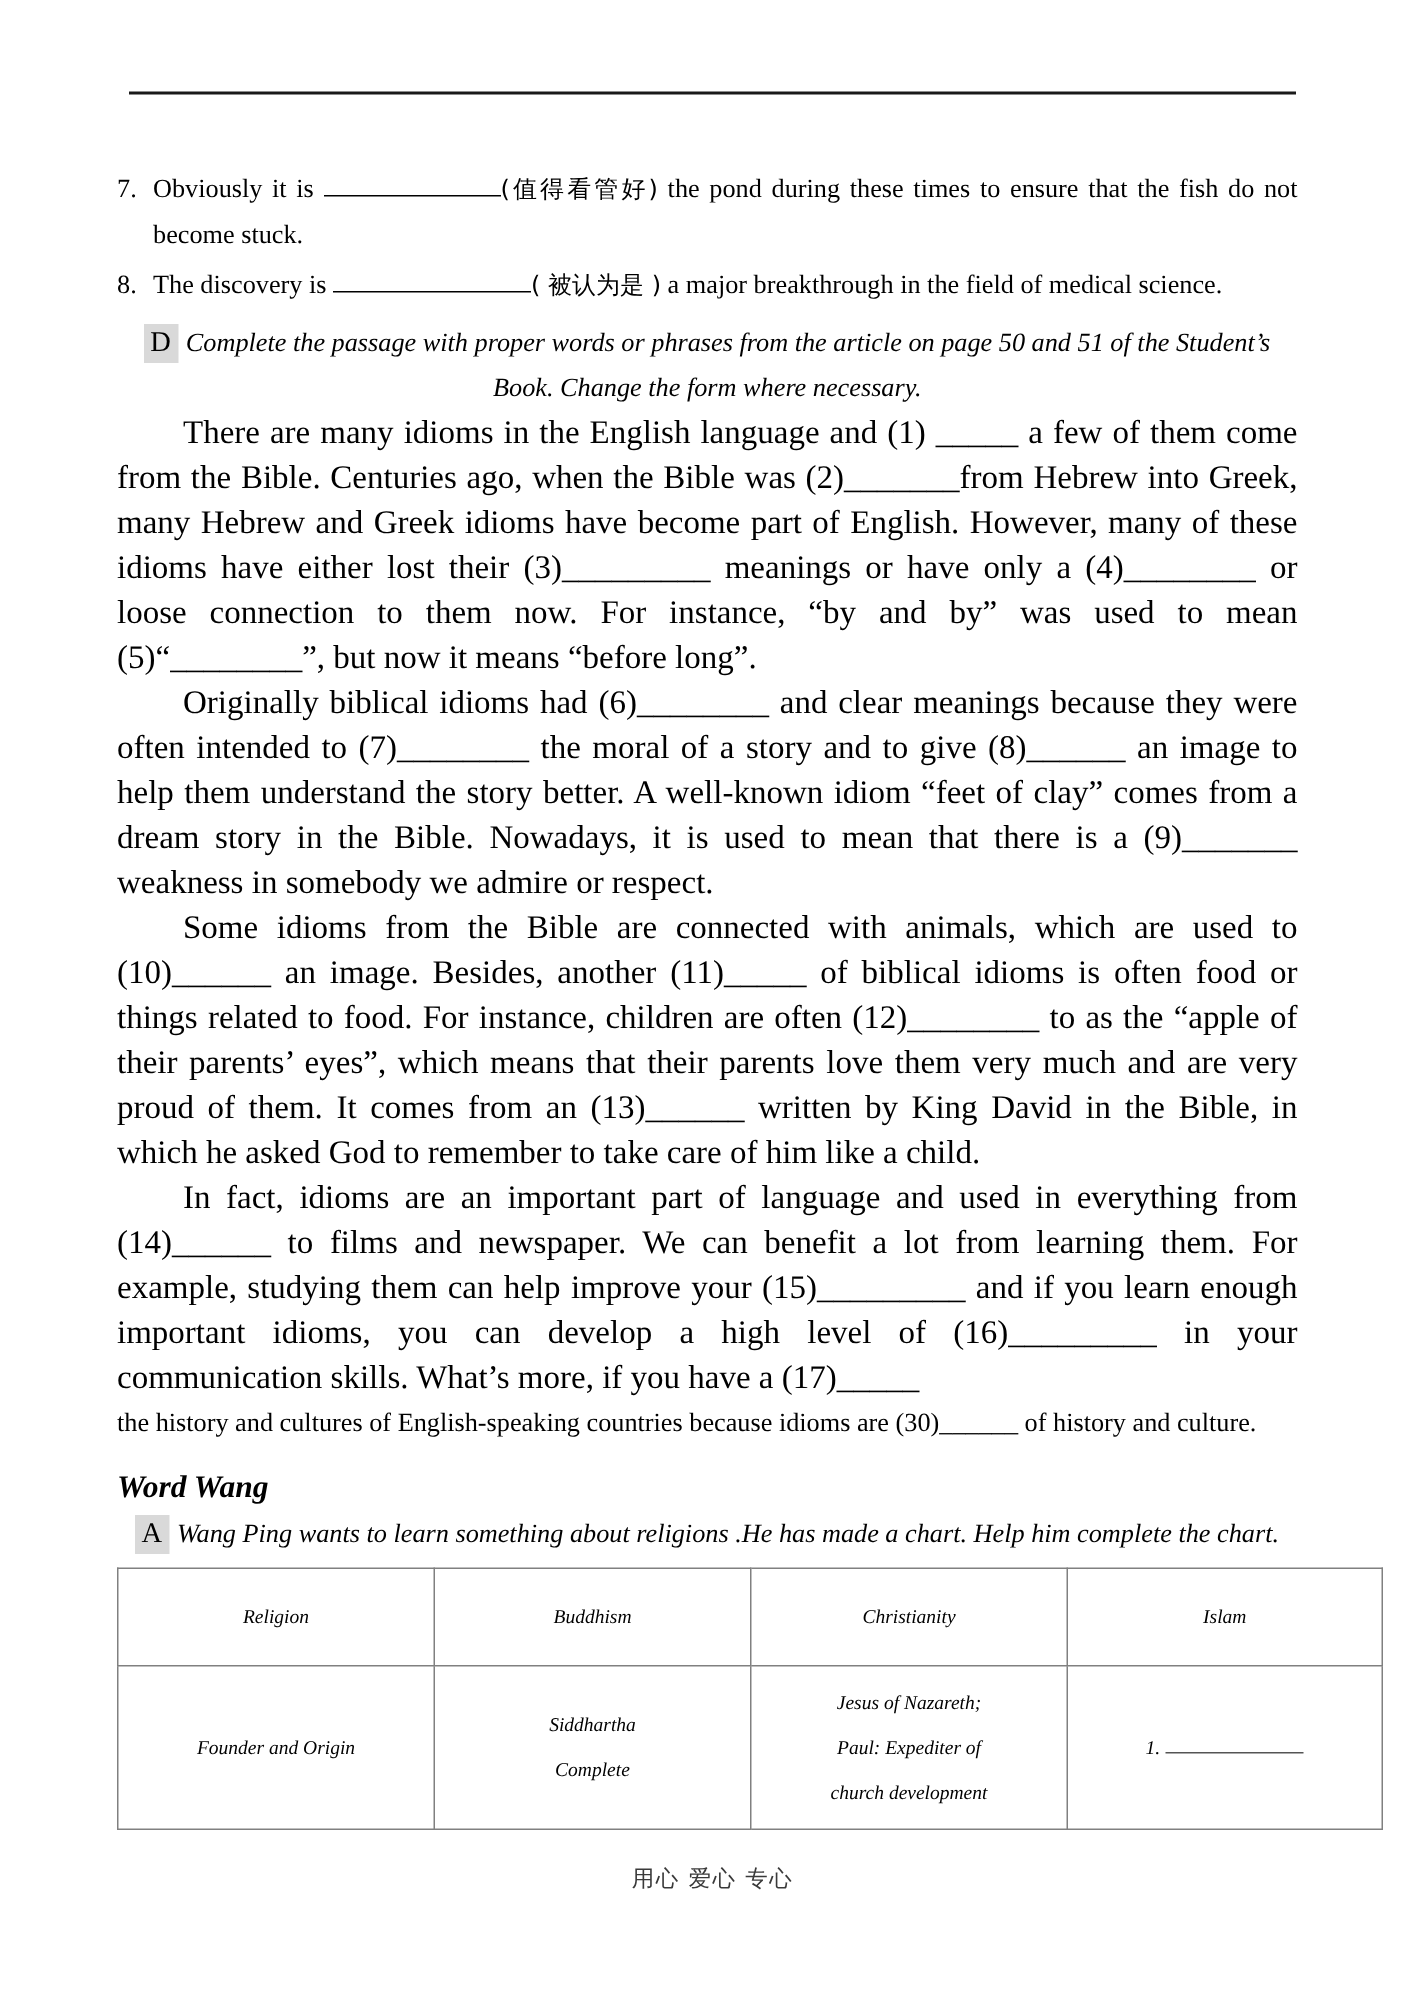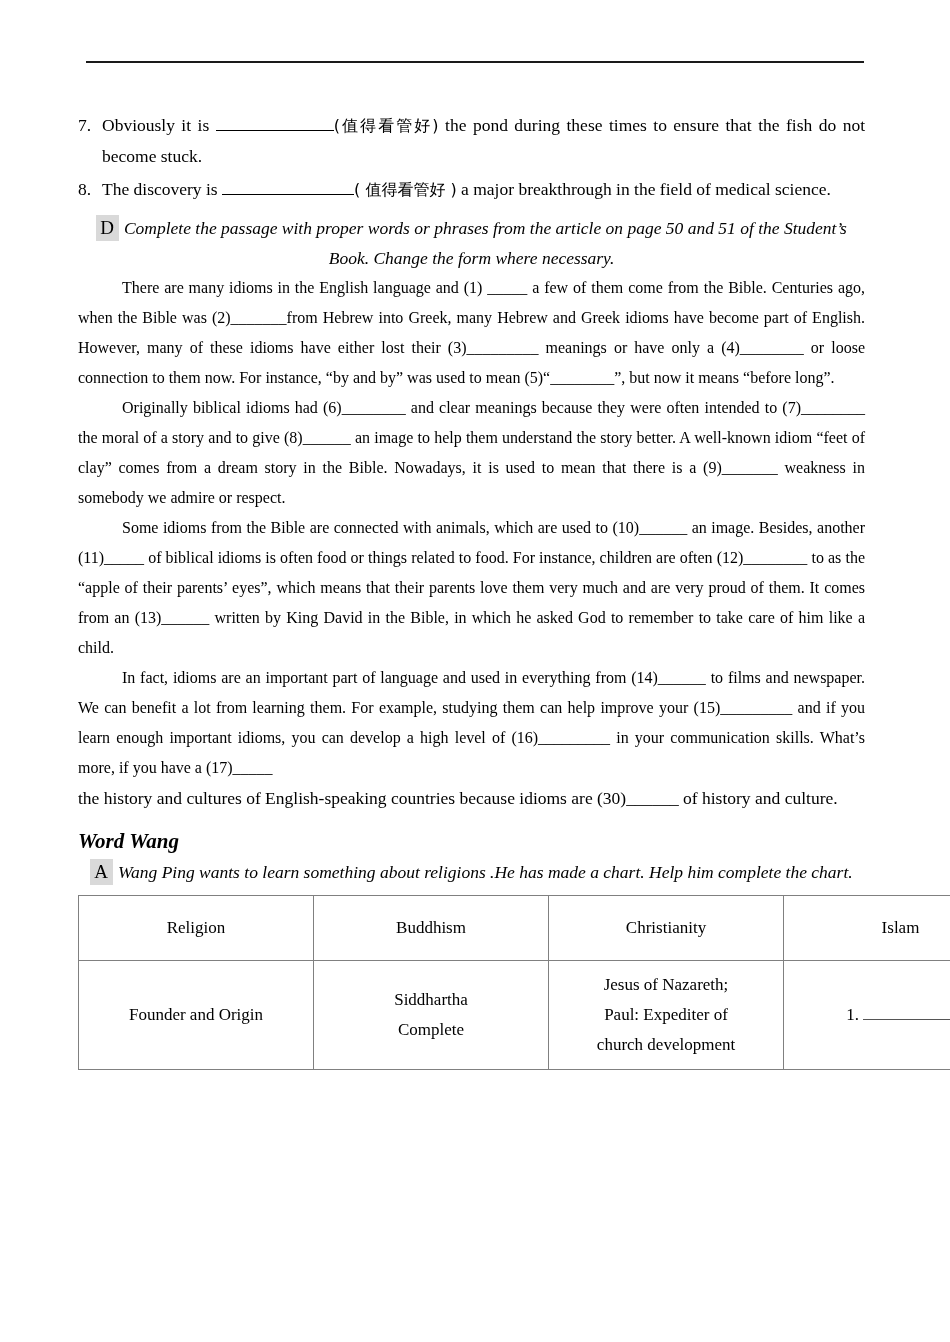--- a/index.html
+++ b/index.html
@@ -71,21 +71,21 @@
     font-style: normal;
     font-size: 19px;
     padding: 0 5px 0 4px;
     margin-right: 5px;
     line-height: 26px;
     vertical-align: baseline;
   }
 
   
   .para {
-    font-size: 16px;
+    font-size: 22px;
     line-height: 30px;
     margin: 0;
     text-align: justify;
     text-justify: inter-word;
     text-indent: 44px;
   }
   .para-left {
     font-size: 17.5px;
     line-height: 30px;
     margin: 0;
@@ -106,23 +106,24 @@
   table.chart {
     border-collapse: collapse;
     width: 775px;
     margin-top: 8px;
     table-layout: fixed;
   }
   table.chart td {
     border: 1px solid #808080;
     text-align: center;
     vertical-align: middle;
-    font-size: 17px;
-    line-height: 30px;
-    padding: 6px 20px;
+    font-size: 13px;
+    line-height: 30px;
+    padding: 6px 8px;
+    font-style: italic;
   }
   table.chart tr.head td { height: 52px; }
   table.chart tr.body td { height: 96px; }
   td.c0 { width: 194px; }
   td.c1 { width: 194px; }
   td.c2 { width: 194px; }
   td.c3 { width: 193px; }
   .cellblank {
     display: inline-block;
     border-bottom: 1px solid #555;
@@ -152,21 +153,21 @@
 
   <div class="header-rule"></div>
 
   <div class="content">
 
     <p class="numbered-item">
       <span class="num">7.</span><span>Obviously it is </span><span class="blank" style="width:118px"></span><span class="cn">(值得看管好)</span><span> the pond during these times to ensure that the fish do not become stuck.</span>
     </p>
 
     <p class="numbered-item">
-      <span class="num">8.</span><span>The discovery is </span><span class="blank" style="width:132px"></span><span class="cn">( 值得看管好 )</span><span> a major breakthrough in the field of medical science.</span>
+      <span class="num">8.</span><span>The discovery is </span><span class="blank" style="width:132px"></span><span class="cn">( 被认为是 )</span><span> a major breakthrough in the field of medical science.</span>
     </p>
 
     <p class="section-dir">
       <span class="letter-box">D</span><span>Complete the passage with proper words or phrases from the article on page 50 and 51 of the Student’s Book. Change the form where necessary.</span>
     </p>
 
     <p class="para">There are many idioms in the English language and (1) _____ a few of them come from the Bible. Centuries ago, when the Bible was (2)_______from Hebrew into Greek, many Hebrew and Greek idioms have become part of English. However, many of these idioms have either lost their (3)_________ meanings or have only a (4)________ or loose connection to them now. For instance, “by and by” was used to mean (5)“________”, but now it means “before long”.</p>
     <p class="para">Originally biblical idioms had (6)________ and clear meanings because they were often intended to (7)________ the moral of a story and to give (8)______ an image to help them understand the story better. A well-known idiom “feet of clay” comes from a dream story in the Bible. Nowadays, it is used to mean that there is a (9)_______ weakness in somebody we admire or respect.</p>
     <p class="para">Some idioms from the Bible are connected with animals, which are used to (10)______ an image. Besides, another (11)_____ of biblical idioms is often food or things related to food. For instance, children are often (12)________ to as the “apple of their parents’ eyes”, which means that their parents love them very much and are very proud of them. It comes from an (13)______ written by King David in the Bible, in which he asked God to remember to take care of him like a child.</p>
     <p class="para">In fact, idioms are an important part of language and used in everything from (14)______ to films and newspaper. We can benefit a lot from learning them. For example, studying them can help improve your (15)_________ and if you learn enough important idioms, you can develop a high level of (16)_________ in your communication skills. What’s more, if you have a (17)_____</p>
@@ -199,14 +200,15 @@
           </td>
           <td class="c3">
             <span>1.</span><span class="cellblank"></span>
           </td>
         </tr>
       </tbody>
     </table>
 
   </div>
 
+  <div class="footer">用心  爱心  专心</div>
 
 </div>
 
 </body></html>

